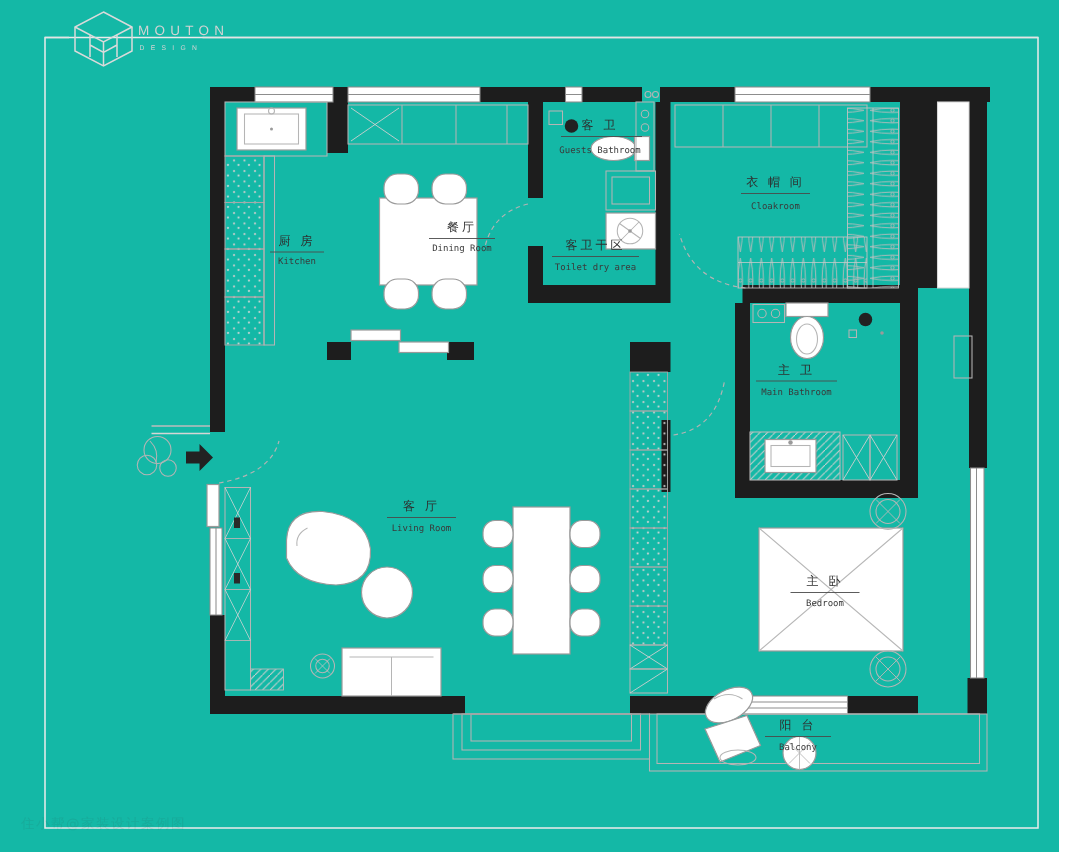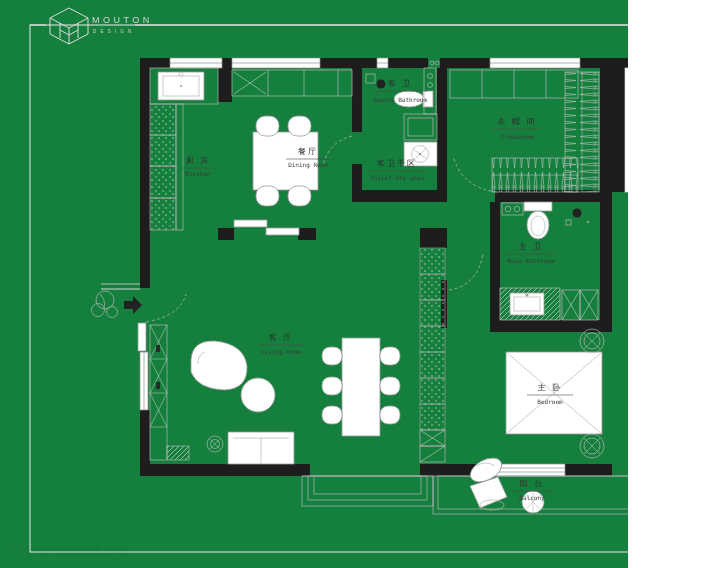--- a/index.html
+++ b/index.html
@@ -1,16 +1,16 @@
 <!DOCTYPE html>
 <html><head>
 <meta charset="utf-8">
 <style>
   html,body{margin:0;padding:0;background:#fff;}
-  .stage{width:628px;height:568px;position:relative;background:#15803d;overflow:hidden;}
+  .stage{width:706px;height:568px;position:relative;background:#14b8a6;overflow:hidden;}
   svg{display:block;}
   text{user-select:none;}
   .zh{font-family:"DejaVu Sans",sans-serif;font-size:8px;fill:#2e2e2e;letter-spacing:2px;}
   .en{font-family:"DejaVu Sans Mono","Liberation Mono",monospace;font-size:6px;fill:#3a3a3a;}
   .logo-t{font-family:"Liberation Sans","DejaVu Sans",sans-serif;fill:#d3d3d3;}
   .wm{font-family:"DejaVu Sans",sans-serif;font-size:9px;fill:rgba(60,60,60,0.10);letter-spacing:1px;}
   .lbl-line{stroke:#4a4a4a;stroke-width:0.6;}
   .fur{stroke:#9a9a9a;stroke-width:0.8;fill:#ffffff;}
   .furl{stroke:#b5b5b5;stroke-width:0.7;fill:none;}
   .thin{stroke:#8d8d8d;stroke-width:0.7;fill:#ffffff;}

